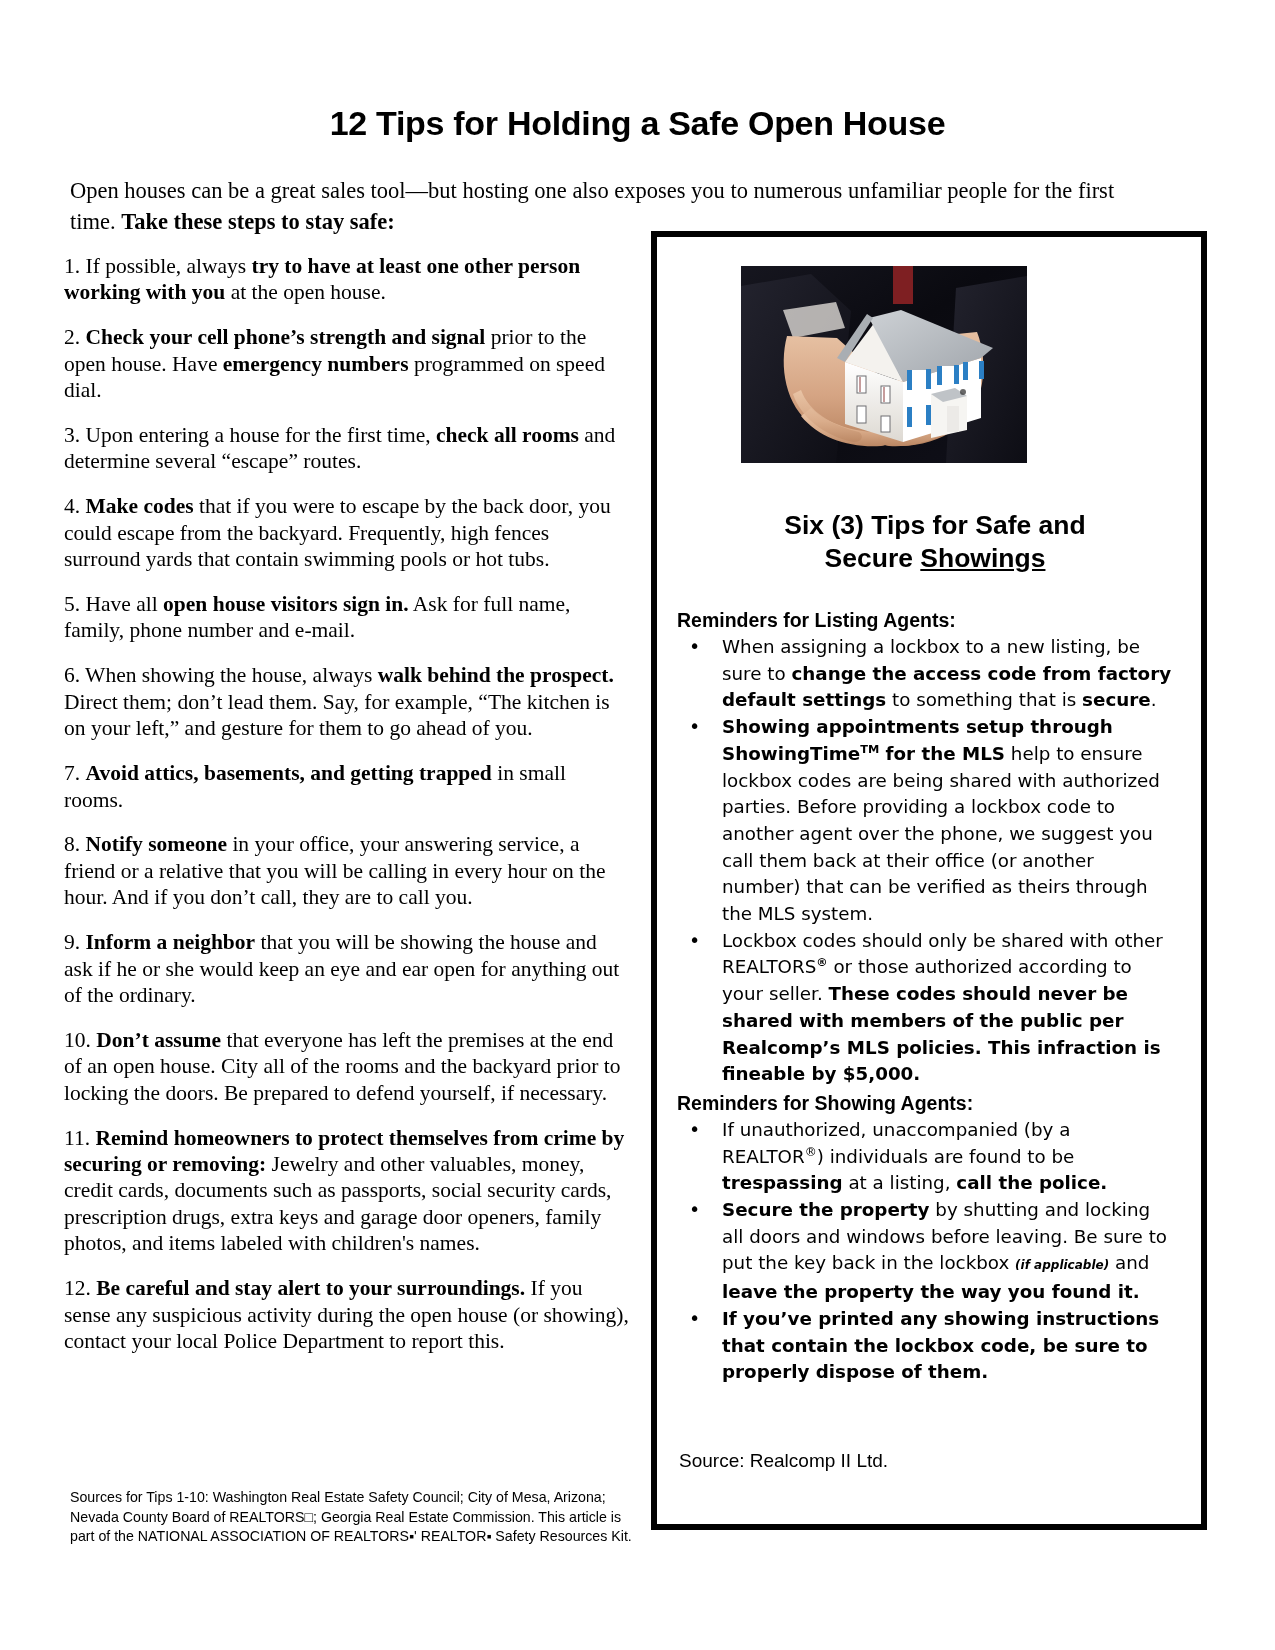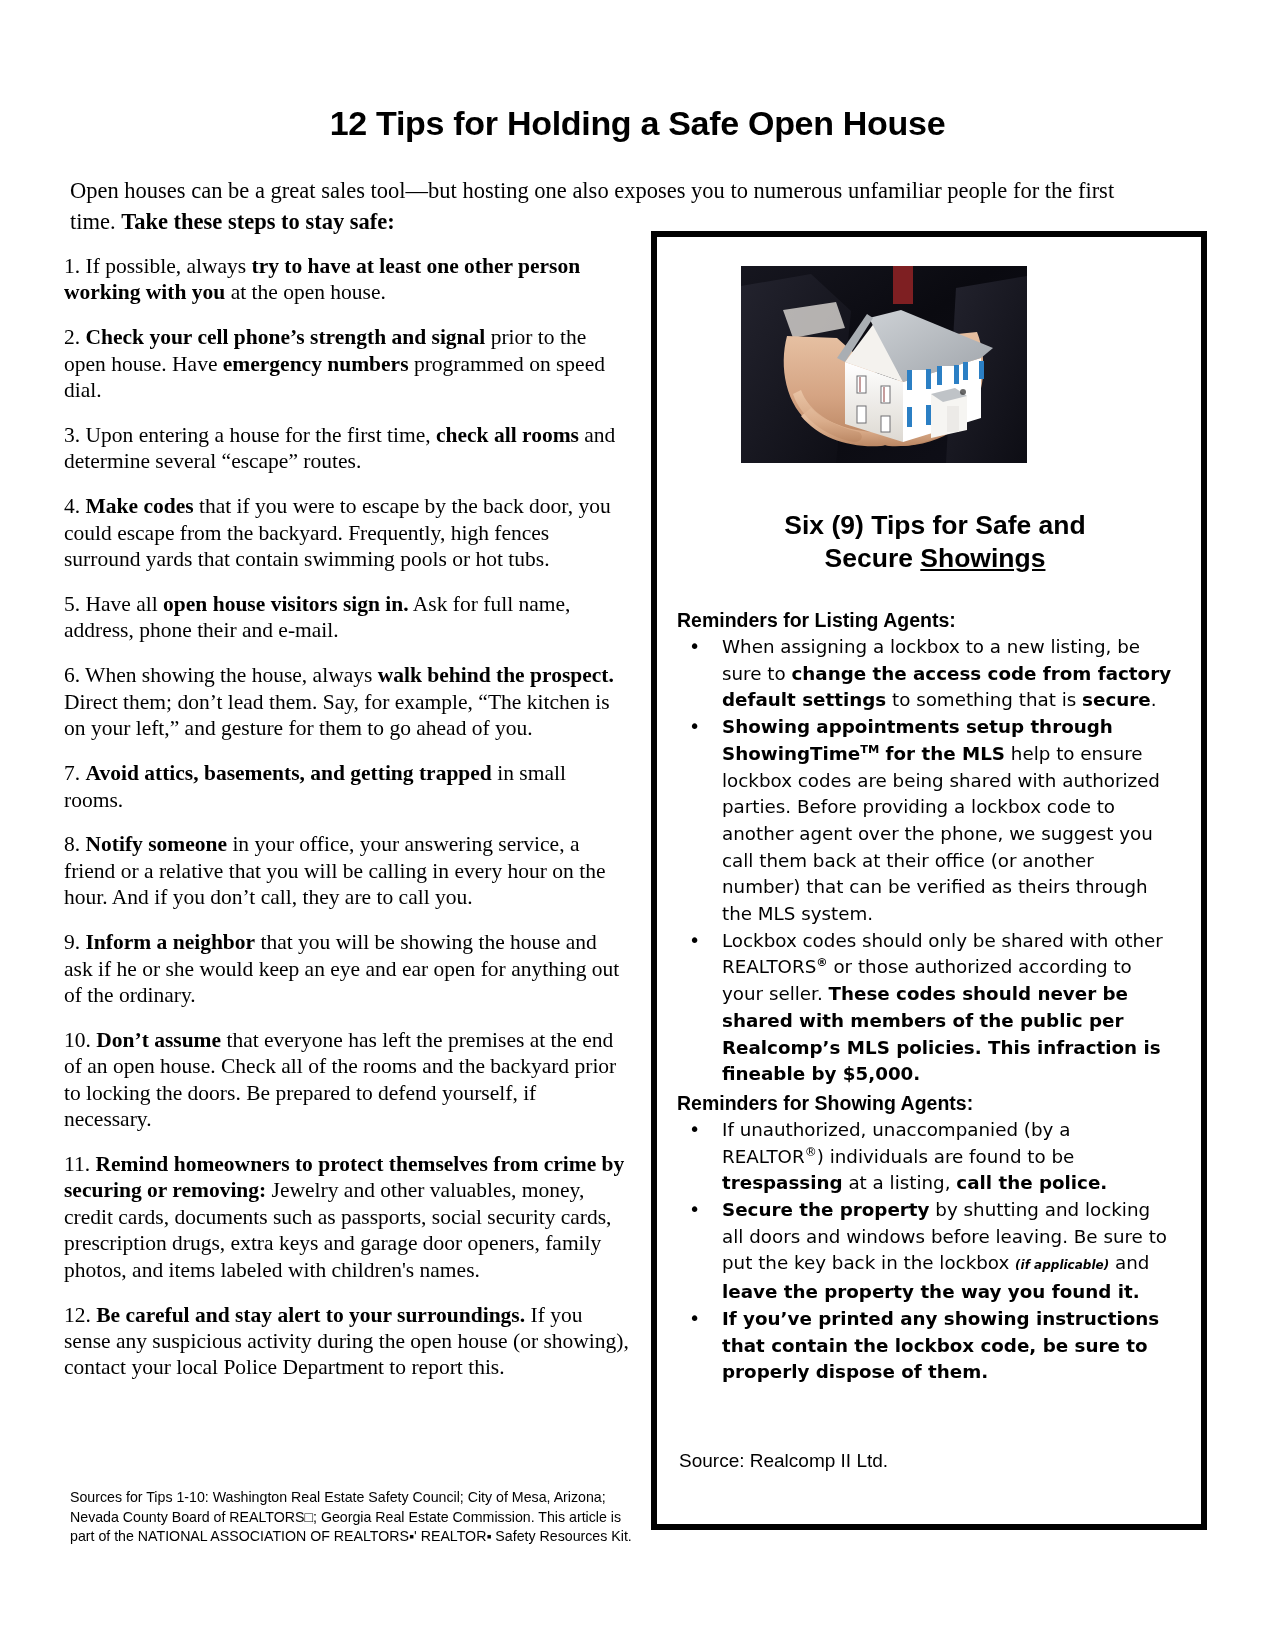--- a/index.html
+++ b/index.html
@@ -168,26 +168,26 @@
 
   <div class="intro">
     <span>Open houses can be a great sales tool—but hosting one also exposes you to numerous unfamiliar people for the first time. </span><b>Take these steps to stay safe:</b>
   </div>
 
   <div class="left-col" id="tips-container">
       <p class="tip"><span>1.</span><span> If possible, always </span><b>try to have at least one other person working with you</b><span> at the open house.</span></p>
       <p class="tip"><span>2.</span><span> </span><b>Check your cell phone’s strength and signal</b><span> prior to the open house. Have </span><b>emergency numbers</b><span> programmed on speed dial.</span></p>
       <p class="tip"><span>3.</span><span> Upon entering a house for the first time, </span><b>check all rooms</b><span> and determine several “escape” routes.</span></p>
       <p class="tip"><span>4.</span><span> </span><b>Make codes</b><span> that if you were to escape by the back door, you could escape from the backyard. Frequently, high fences surround yards that contain swimming pools or hot tubs.</span></p>
-      <p class="tip"><span>5.</span><span> Have all </span><b>open house visitors sign in.</b><span> Ask for full name, address, phone their and e-mail.</span></p>
+      <p class="tip"><span>5.</span><span> Have all </span><b>open house visitors sign in.</b><span> Ask for full name, family, phone number and e-mail.</span></p>
       <p class="tip"><span>6.</span><span> When showing the house, always </span><b>walk behind the prospect.</b><span> Direct them; don’t lead them. Say, for example, “The kitchen is on your left,” and gesture for them to go ahead of you.</span></p>
       <p class="tip"><span>7.</span><span> </span><b>Avoid attics, basements, and getting trapped</b><span> in small rooms.</span></p>
       <p class="tip"><span>8.</span><span> </span><b>Notify someone</b><span> in your office, your answering service, a friend or a relative that you will be calling in every hour on the hour. And if you don’t call, they are to call you.</span></p>
       <p class="tip"><span>9.</span><span> </span><b>Inform a neighbor</b><span> that you will be showing the house and ask if he or she would keep an eye and ear open for anything out of the ordinary.</span></p>
-      <p class="tip"><span>10.</span><span> </span><b>Don’t assume</b><span> that everyone has left the premises at the end of an open house. Check all of the rooms and the backyard prior to locking the doors. Be prepared to defend yourself, if necessary.</span></p>
+      <p class="tip"><span>10.</span><span> </span><b>Don’t assume</b><span> that everyone has left the premises at the end of an open house. City all of the rooms and the backyard prior to locking the doors. Be prepared to defend yourself, if necessary.</span></p>
       <p class="tip"><span>11.</span><span> </span><b>Remind homeowners to protect themselves from crime by securing or removing:</b><span> Jewelry and other valuables, money, credit cards, documents such as passports, social security cards, prescription drugs, extra keys and garage door openers, family photos, and items labeled with children's names.</span></p>
       <p class="tip"><span>12.</span><span> </span><b>Be careful and stay alert to your surroundings.</b><span> If you sense any suspicious activity during the open house (or showing), contact your local Police Department to report this.</span></p>
     </div>
 
   <div class="sources-left">Sources for Tips 1-10: Washington Real Estate Safety Council; City of Mesa, Arizona; Nevada County Board of REALTORS□; Georgia Real Estate Commission. This article is part of the NATIONAL ASSOCIATION OF REALTORS▪' REALTOR▪ Safety Resources Kit.</div>
 
   <div class="box">
     <div class="box-inner">
 
       <div class="photo-wrap">
@@ -274,21 +274,21 @@
           </g>
 
           <path d="M190 128 L214 122 L226 130 L226 164 L190 172 Z" fill="#f6f5f2"></path>
           <path d="M190 128 L214 122 L226 130 L202 136 Z" fill="#bfc3c7"></path>
           <rect x="206" y="140" width="12" height="26" fill="#eceae7"></rect>
           <circle cx="222" cy="126" r="3" fill="#2a2a2a" opacity="0.7"></circle>
         </svg>
       </div>
 
       <div class="box-heading">
-        <span>Six (9) Tips for Safe and</span><br>
+        <span>Six (3) Tips for Safe and</span><br>
         <span>Secure </span><u>Showings</u>
       </div>
 
       <div class="panel-body">
         <div class="sub-head">Reminders for Listing Agents:</div>
         <ul class="panel-list" id="listing-bullets">
             <li><span class="bullet">•</span><span>When assigning a lockbox to a new listing, be sure to </span><b>change the access code from factory default settings</b><span> to something that is </span><b>secure</b><span>.</span></li>
             <li><span class="bullet">•</span><b>Showing appointments setup through ShowingTime</b><span class="sup">TM</span><b> for the MLS</b><span> help to ensure lockbox codes are being shared with authorized parties. Before providing a lockbox code to another agent over the phone, we suggest you call them back at their office (or another number) that can be verified as theirs through the MLS system.</span></li>
             <li><span class="bullet">•</span><span>Lockbox codes should only be shared with other REALTORS</span><span class="sup">®</span><span> or those authorized according to your seller. </span><b>These codes should never be shared with members of the public per Realcomp’s MLS policies. This infraction is fineable by $5,000.</b></li>
           </ul>

